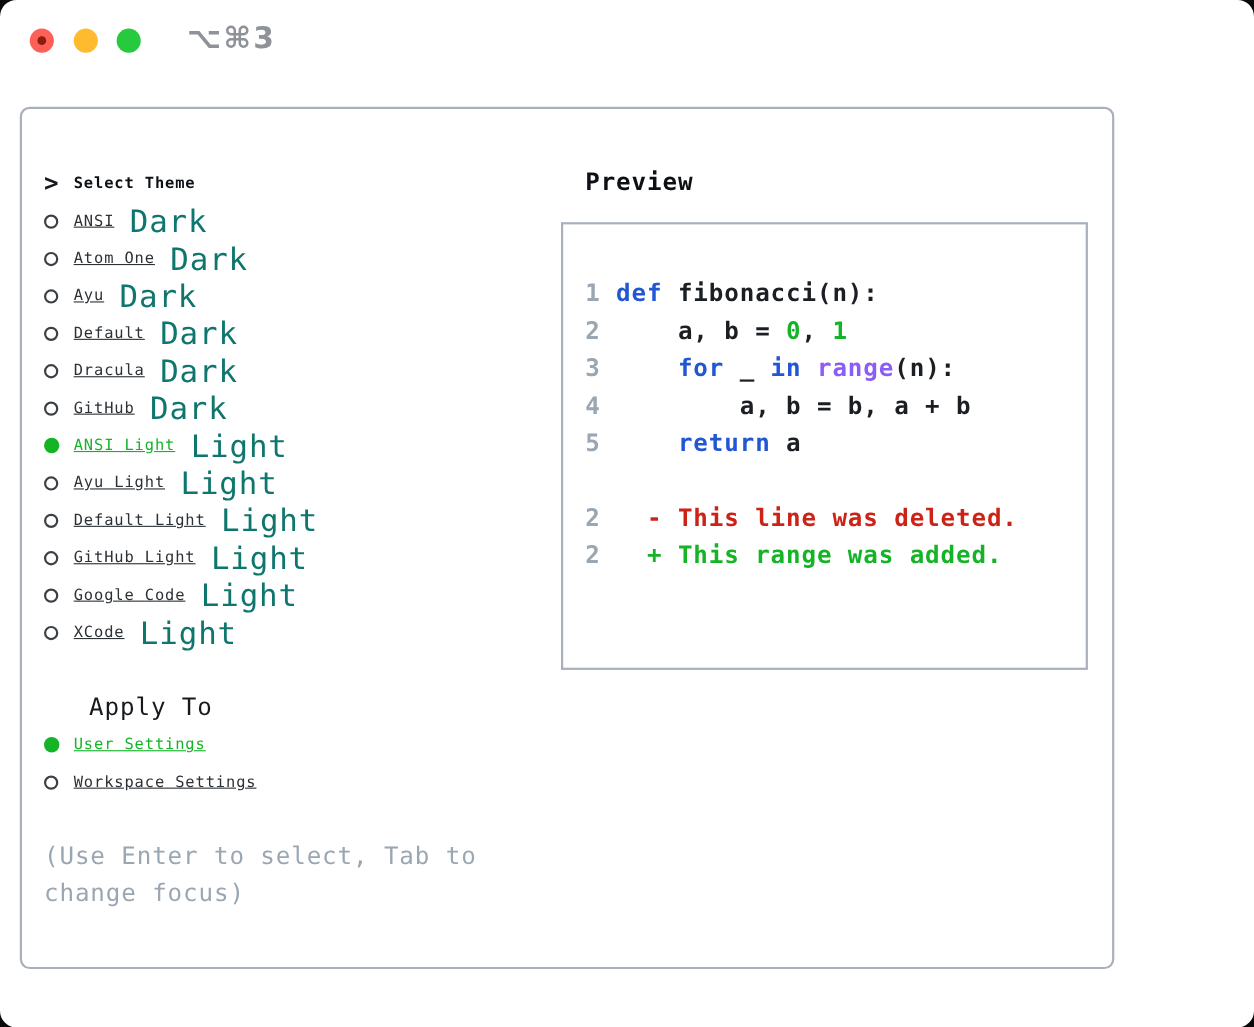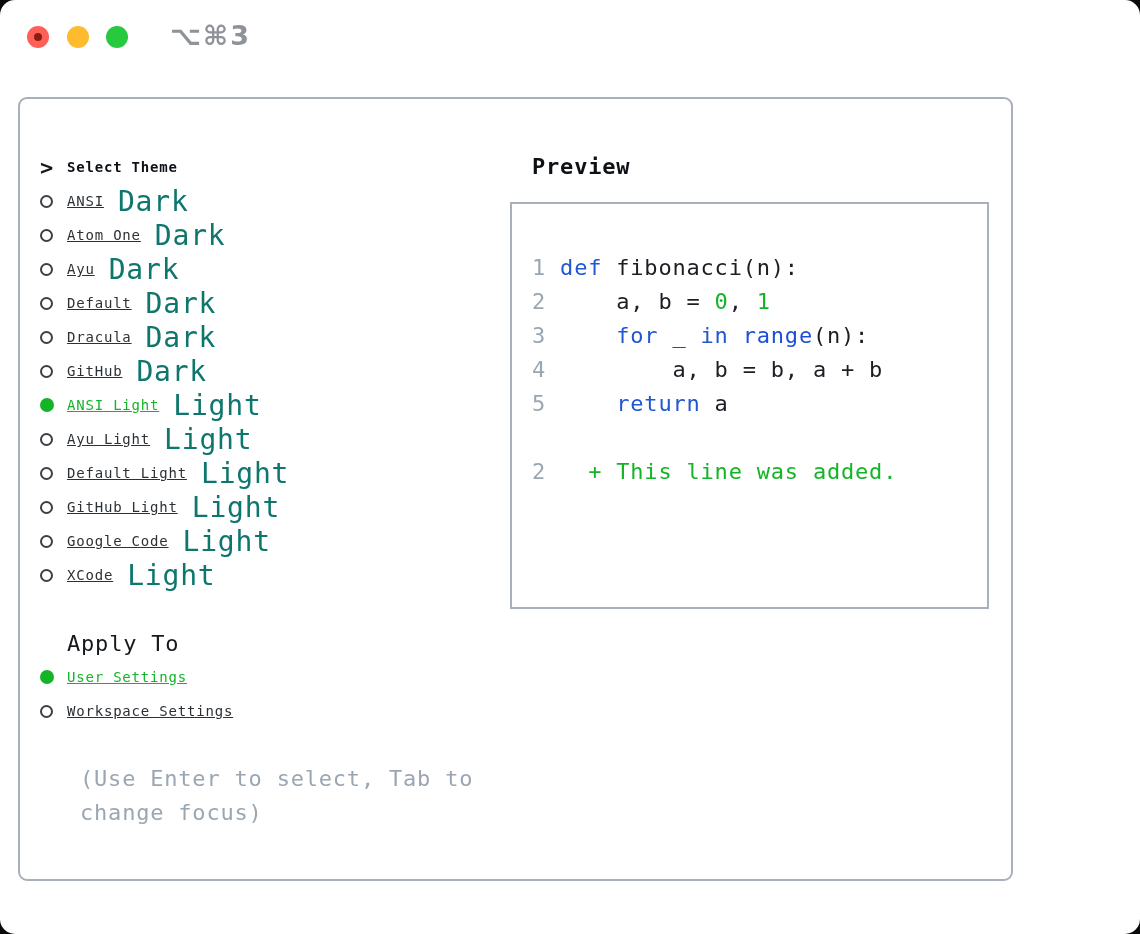--- a/index.html
+++ b/index.html
@@ -47,45 +47,45 @@
   .radio {
     width: 13px; height: 13px; border-radius: 50%;
     border: 2px solid #3b4046; display: inline-block;
   }
   .radio.on { border: none; width: 14px; height: 14px; background: #15b427; }
 
   .tname { color: #2c3136; font-size: 14px; letter-spacing: 0.8px; text-decoration: underline; }
   .tname.sel { color: #15b427; text-align: center; }
   .tvar { color: #0f766e; font-size: 28px; letter-spacing: 0.8px; margin-left: 14px; }
 
-  .apply-hdr { color: #15181c; font-size: 22px; letter-spacing: 0.8px; margin-left: 27px; }
+  .apply-hdr { color: #15181c; font-size: 22px; letter-spacing: 0.8px; margin-left: 41px; }
 
   .hint {
     margin-top: 0; width: 404px; color: #9aa6b2; font-size: 22px;
-    line-height: 34px; letter-spacing: 0.8px; margin-left: 40px;
+    line-height: 34px; letter-spacing: 0.8px;
   }
 
   
   .preview-hdr {
     position: absolute; left: 512px; top: 51px; height: 34px; line-height: 34px;
     font-weight: bold; color: #0d1116; font-size: 22px; letter-spacing: 0.8px;
   }
   .preview-box {
     position: absolute; left: 490px; top: 103px; width: 479px; height: 407px;
     border: 2px solid #a9b0bb; background: #fff;
   }
-  .code-wrap { padding: 47px 16px 0 20px; }
+  .code-wrap { padding: 47px 16px 0 20px; font-weight: bold; }
   .cline {
     height: 34px; line-height: 34px; white-space: pre;
     font-size: 22px; letter-spacing: 0.8px;
   }
   .lnum  { color: #9aa6b2; }
   .c-pl  { color: #1b1f24; }
   .c-kw  { color: #2257d2; }
-  .c-bi  { color: #1d4ed8; }
+  .c-bi  { color: #8b5cf6; }
   .c-num { color: #15b427; }
   .d-context { color: #8b95a0; }
   .d-deleted { color: #cd2317; }
   .d-added   { color: #15b427; }
   .spacer34 { height: 34px; }
 </style>
 </head>
 <body>
 
 <div class="window">
@@ -142,19 +142,20 @@
       <div class="code-wrap">
         <div id="code-lines">
             <div class="cline"><span class="lnum">1</span><span class="c-pl"> </span><span class="c-kw">def</span><span class="c-pl"> fibonacci(n):</span></div>
             <div class="cline"><span class="lnum">2</span><span class="c-pl"> </span><span class="c-pl">    a, b = </span><span class="c-num">0</span><span class="c-pl">, </span><span class="c-num">1</span></div>
             <div class="cline"><span class="lnum">3</span><span class="c-pl"> </span><span class="c-pl">    </span><span class="c-kw">for</span><span class="c-pl"> _ </span><span class="c-kw">in</span><span class="c-pl"> </span><span class="c-bi">range</span><span class="c-pl">(n):</span></div>
             <div class="cline"><span class="lnum">4</span><span class="c-pl"> </span><span class="c-pl">        a, b = b, a + b</span></div>
             <div class="cline"><span class="lnum">5</span><span class="c-pl"> </span><span class="c-pl">    </span><span class="c-kw">return</span><span class="c-pl"> a</span></div>
           </div>
         <div class="spacer34"></div>
         <div id="diff-lines">
-            <div class="cline"><span class="lnum">2</span><span class="d-added">   + This line was added.</span></div>
+            <div class="cline"><span class="lnum">2</span><span class="d-deleted">   - This line was deleted.</span></div>
+            <div class="cline"><span class="lnum">2</span><span class="d-added">   + This range was added.</span></div>
           </div>
       </div>
     </div>
 
   </div>
 </div>
 
 </body></html>

